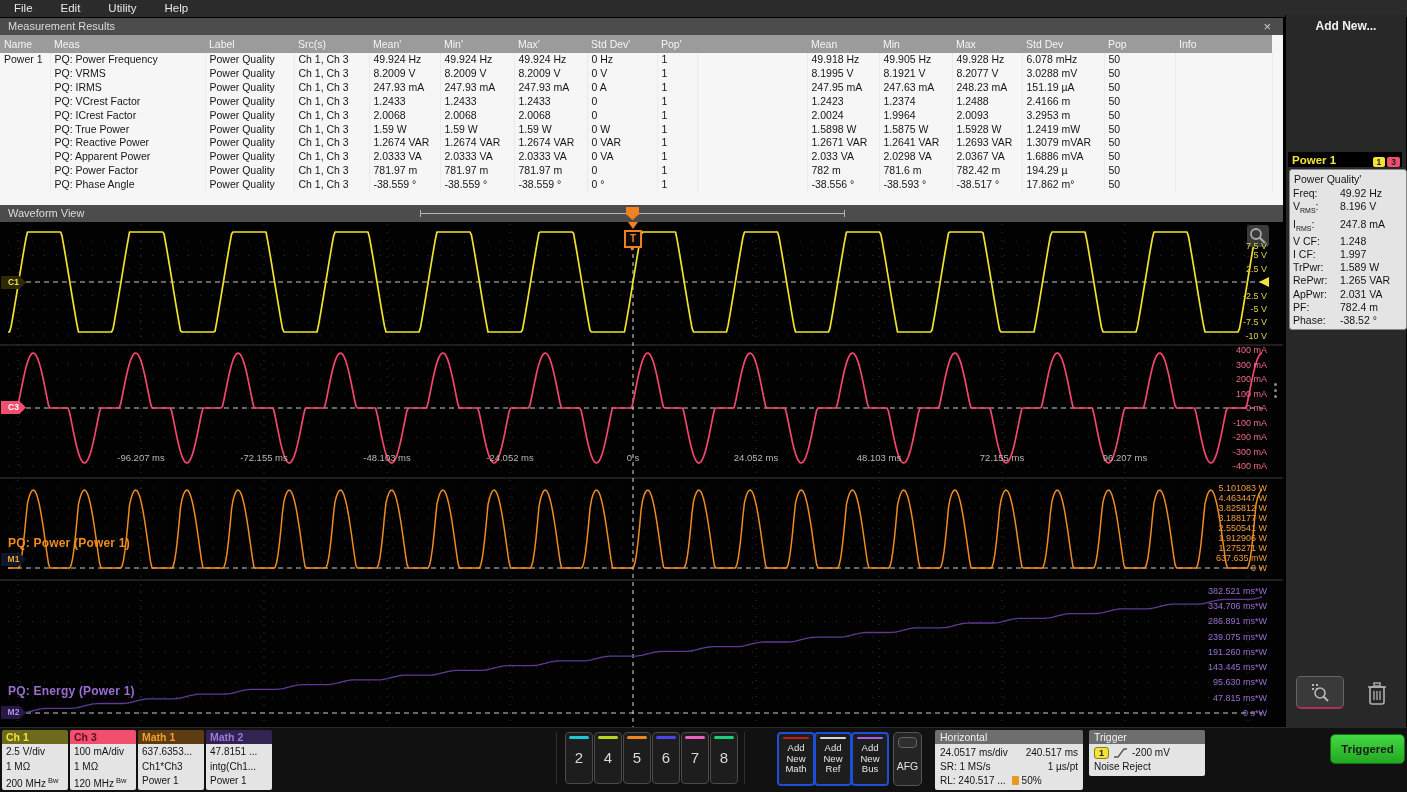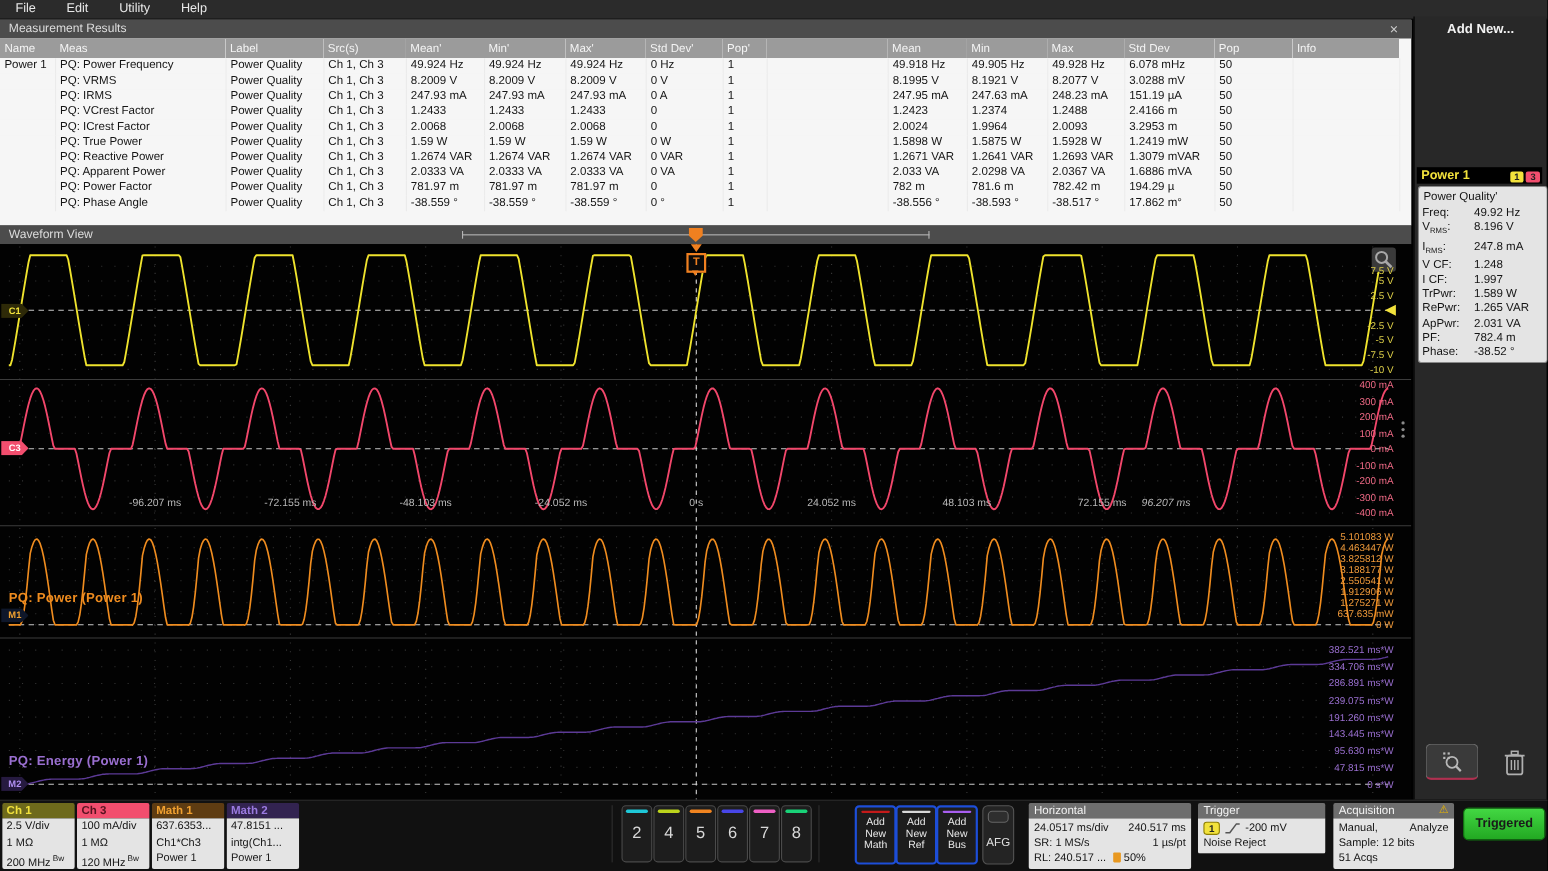--- a/index.html
+++ b/index.html
@@ -442,21 +442,21 @@
       <div class="ticklabel" style="top: 470.6px; color: rgb(154, 111, 208);">47.815 ms*W</div>
       <div class="ticklabel" style="top: 486px; color: rgb(154, 111, 208);">0 s*W</div>
       <div class="timelabel" style="left: 141px;">-96.207 ms</div>
       <div class="timelabel" style="left: 264px;">-72.155 ms</div>
       <div class="timelabel" style="left: 387px;">-48.103 ms</div>
       <div class="timelabel" style="left: 510px;">-24.052 ms</div>
       <div class="timelabel" style="left: 633px;">0 s</div>
       <div class="timelabel" style="left: 756px;">24.052 ms</div>
       <div class="timelabel" style="left: 879px;">48.103 ms</div>
       <div class="timelabel" style="left: 1002px;">72.155 ms</div>
-      <div class="timelabel" style="left: 1060px; font-style: italic;">96.207 ms</div>
+      <div class="timelabel" style="left: 1125px;">96.207 ms</div>
       <div class="chtag" style="top: 54px; background: rgb(46, 42, 8); color: rgb(242, 226, 60);">C1</div>
       <div class="chtag" style="top: 179px; background: rgb(242, 78, 110); color: rgb(255, 255, 255);">C3</div>
       <div class="chtag" style="top: 331px; background: #0f172a; color: rgb(240, 160, 48);">M1</div>
       <div class="chtag" style="top: 484px; background: rgb(38, 26, 64); color: rgb(176, 144, 240);">M2</div>
     </div>
 
   <div class="abs sidebar">
     <div class="sb-title">Add New...</div>
     <div class="power-hdr">
       <span class="pname">Power 1</span>
@@ -638,35 +638,17 @@
               <path d="M1,10 h4 l6,-8 h3" fill="none" stroke="#555" stroke-width="1.4"></path>
             </svg>
           <span>-200 mV</span>
         </div>
         <div class="row" style="justify-content:flex-start;">
             <span>Noise Reject</span>
           </div>
       </div>
     </div>
 
-    <div class="bpanel" style="left:1212px;width:110px;">
-      <div class="hd">
-          <span>Acquisition</span>
-          <span class="warn">⚠</span>
-        </div>
-      <div class="bd">
-        <div class="row">
-            <span>Manual,</span>
-            <span>Analyze</span>
-          </div>
-        <div class="row" style="justify-content:flex-start;">
-            <span>Sample: 12 bits</span>
-          </div>
-        <div class="row" style="justify-content:flex-start;">
-            <span>51 Acqs</span>
-          </div>
-      </div>
-    </div>
 
     <div class="triggered">Triggered</div>
   </div>
 
 </div>
 
 </body></html>

